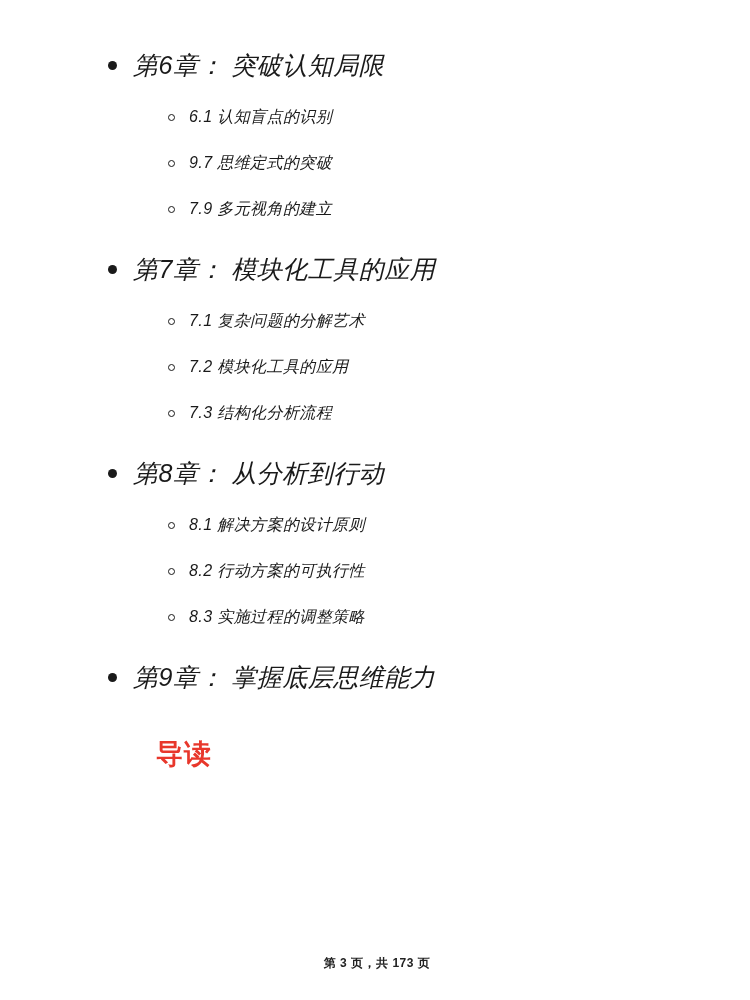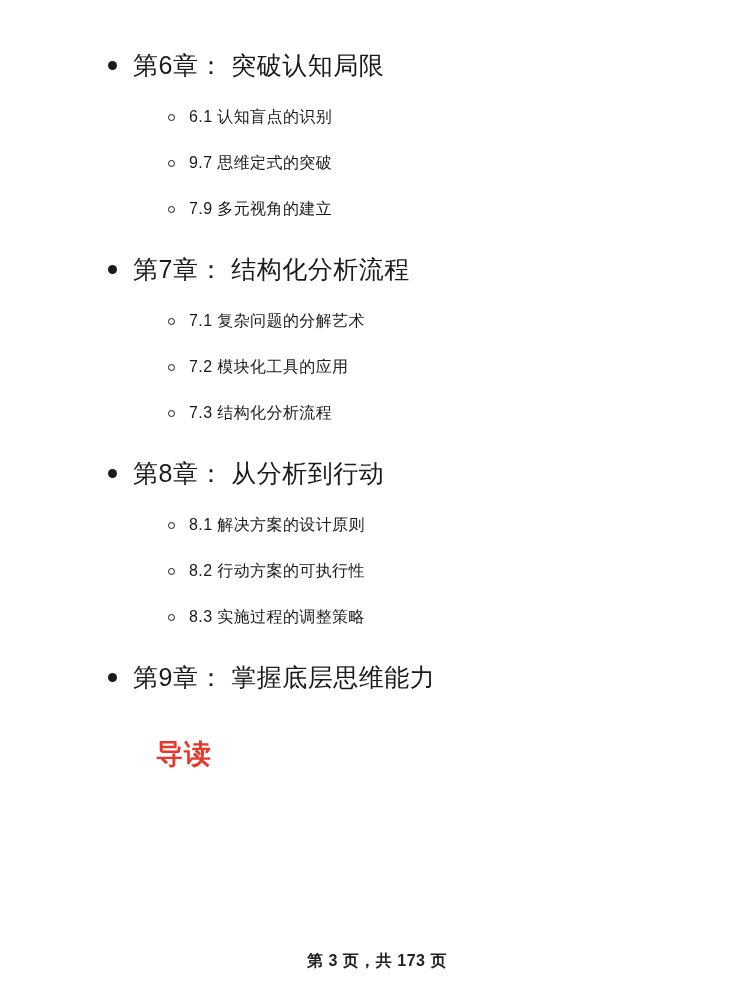--- a/index.html
+++ b/index.html
@@ -23,20 +23,21 @@
     position: relative;
   }
   .toc {
     list-style: none;
     margin: 0;
     padding: 0;
   }
   .chapter {
     margin: 0 0 0 0;
     padding: 0;
+    font-style: italic;
   }
   .chapter-line {
     display: flex;
     align-items: flex-start;
     margin: 0 0 4px 0;
     padding: 8px 0 8px 0;
   }
   .bullet-filled {
     width: 9px;
     height: 9px;
@@ -88,21 +89,21 @@
     font-weight: bold;
     letter-spacing: 1px;
     margin: 34px 0 0 96px;
   }
   .footer {
     position: absolute;
     left: 4px;
     right: 0;
     bottom: 28px;
     text-align: center;
-    font-size: 16px;
+    font-size: 12px;
     font-weight: bold;
     color: #222222;
     letter-spacing: 0.5px;
   }
 </style>
 </head>
 <body>
 
 <div class="page">
 
@@ -127,21 +128,21 @@
           <span class="section-title">7.9 多元视角的建立</span>
         </li>
       </ul>
     </li>
 
     <div class="chapter-gap"></div>
 
     <li class="chapter">
       <div class="chapter-line">
         <span class="bullet-filled"></span>
-        <span class="chapter-title">第7章： 结构化分析流程</span>
+        <span class="chapter-title">第7章： 模块化工具的应用</span>
       </div>
       <ul class="sections">
         <li class="section-line">
           <span class="bullet-hollow"></span>
           <span class="section-title">7.1 复杂问题的分解艺术</span>
         </li>
         <li class="section-line">
           <span class="bullet-hollow"></span>
           <span class="section-title">7.2 模块化工具的应用</span>
         </li>

